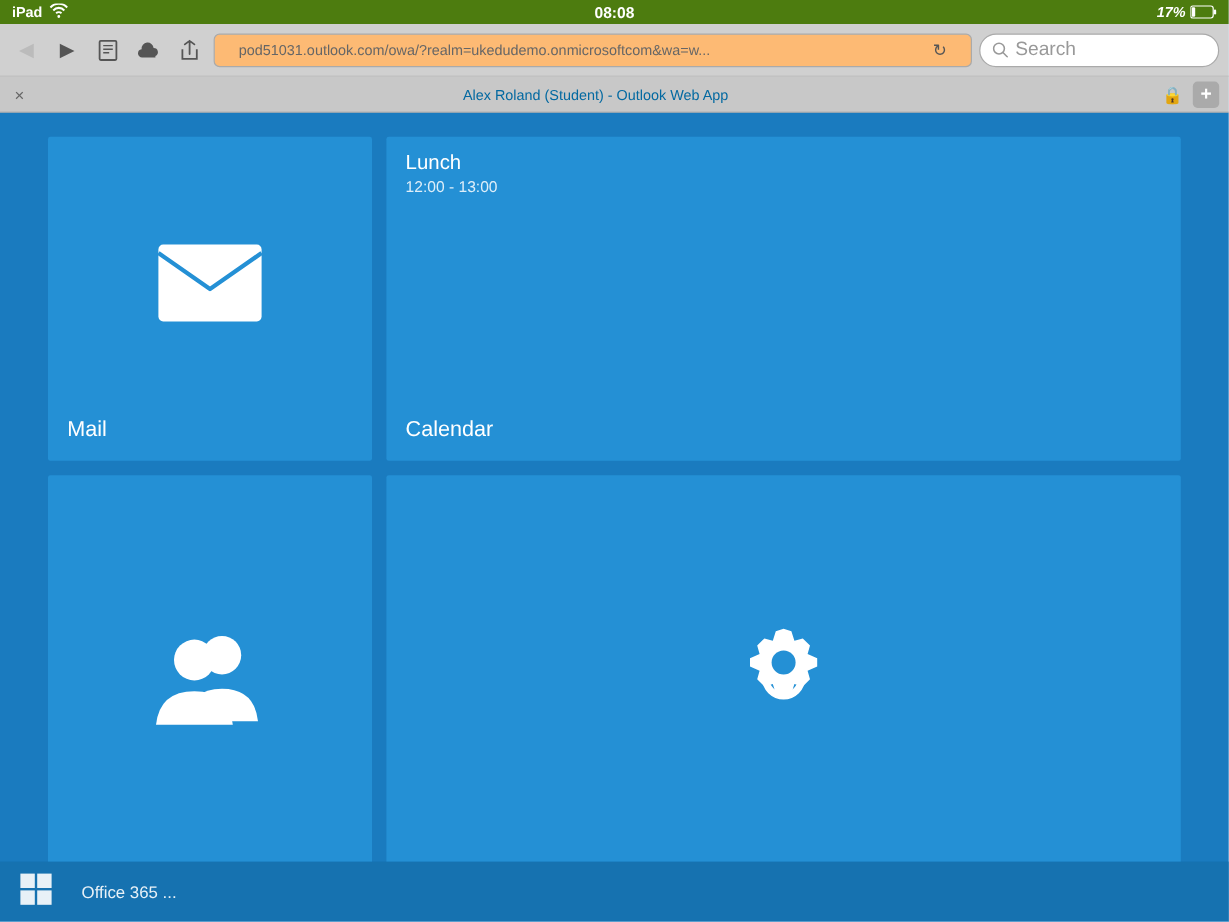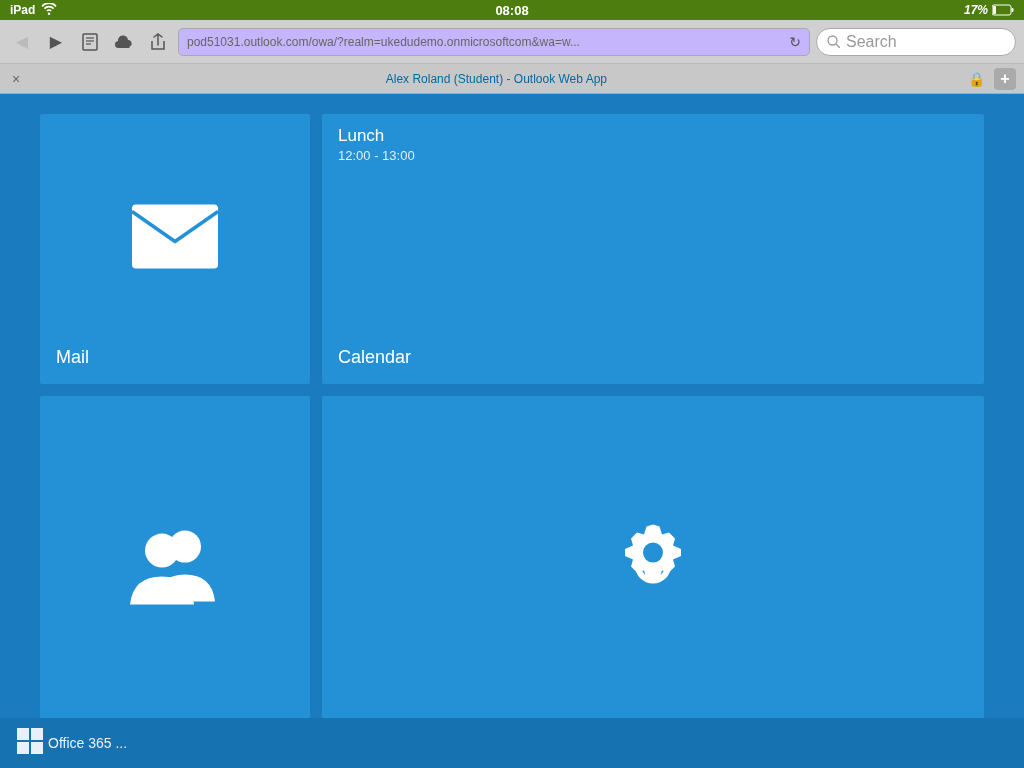--- a/index.html
+++ b/index.html
@@ -35,26 +35,26 @@
     }
     .nav-btn {
       width: 28px; height: 28px;
       display: flex; align-items: center; justify-content: center;
       color: #555; font-size: 16px; cursor: pointer;
     }
     .nav-btn.disabled { color: #bbb; cursor: default; }
     .address-bar {
       flex: 1;
       height: 28px;
-      background: #c4b5fd;
+      background: #fdba74;
       border: 1px solid #aaa;
       border-radius: 5px;
       display: flex;
       align-items: center;
-      padding: 0 8px;
+      padding: 0 20px;
       font-size: 12px;
       color: #333;
       gap: 6px;
     }
     .address-text { flex: 1; overflow: hidden; white-space: nowrap; text-overflow: ellipsis; color: #666; font-size: 12px; }
     .reload-btn { color: #555; font-size: 14px; cursor: pointer; }
     .search-bar {
       width: 200px;
       height: 28px;
       background: #fff;
@@ -200,21 +200,21 @@
     .bottom-bar {
       position: absolute;
       bottom: 0;
       left: 0;
       right: 0;
       height: 50px;
       background: #1672b0;
       display: flex;
       align-items: center;
       padding: 0 16px;
-      gap: 4px;
+      gap: 24px;
       color: #fff;
     }
     .bottom-title { font-size: 14px; font-weight: 300; color: rgba(255,255,255,0.9); }
   </style>
 </head>
 <body>
 
 <div class="status-bar">
   <div class="status-left">
     <span>iPad</span>

